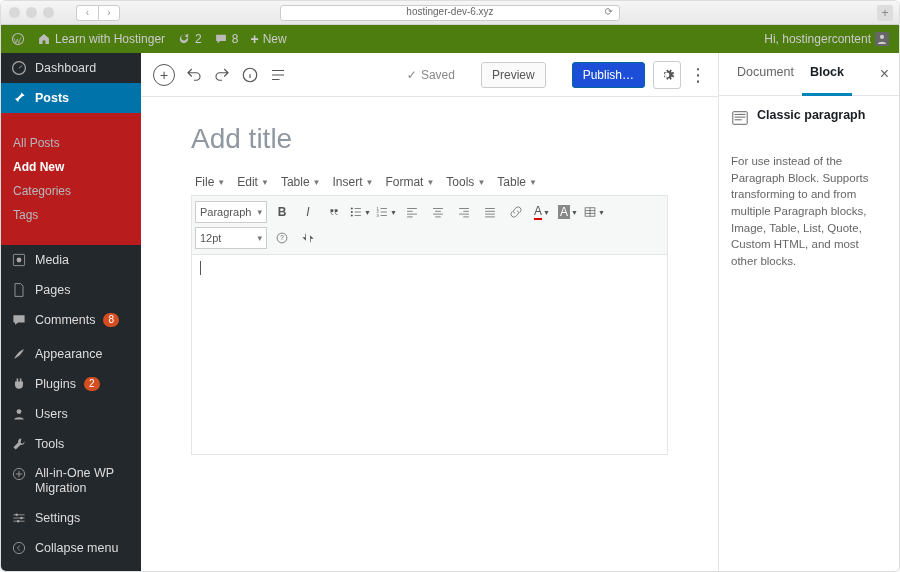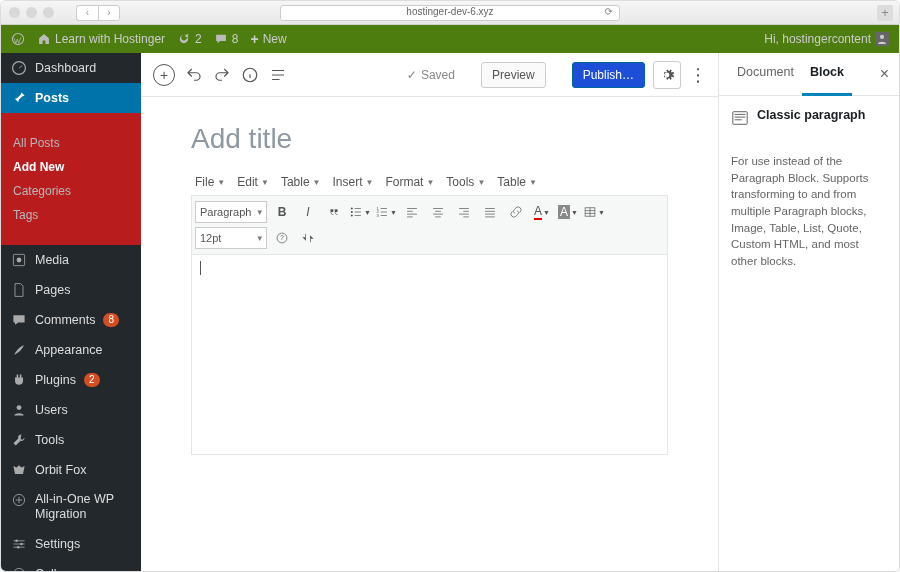--- a/index.html
+++ b/index.html
@@ -187,26 +187,20 @@
             <path d="M4 17c1-4 11-4 12 0z" fill="#aaa"></path>
           </svg>
           <span>Users</span>
         </div>
       <div class="sb-item">
           <svg class="sb-ico" viewBox="0 0 20 20">
             <path d="M13 3a4 4 0 0 0-4 5L3 14l3 3 6-6a4 4 0 0 0 5-4l-3 3-2-2z" fill="#aaa"></path>
           </svg>
           <span>Tools</span>
         </div>
-      <div class="sb-item">
-          <svg class="sb-ico" viewBox="0 0 20 20">
-            <path d="M3 5l4 2 3-3 3 3 4-2-2 10H5z" fill="#aaa"></path>
-          </svg>
-          <span>Orbit Fox</span>
-        </div>
       <div class="sb-item" style="align-items:flex-start">
           <svg class="sb-ico" viewBox="0 0 20 20">
             <circle cx="10" cy="10" r="7" fill="none" stroke="#aaa"></circle>
             <path d="M10 6v8M6 10h8" stroke="#aaa"></path>
           </svg>
           <span style="line-height:1.2">All-in-One WP Migration</span>
         </div>
       <div class="sb-item">
           <svg class="sb-ico" viewBox="0 0 20 20">
             <path d="M3 6h14M3 10h14M3 14h14" stroke="#aaa"></path>

